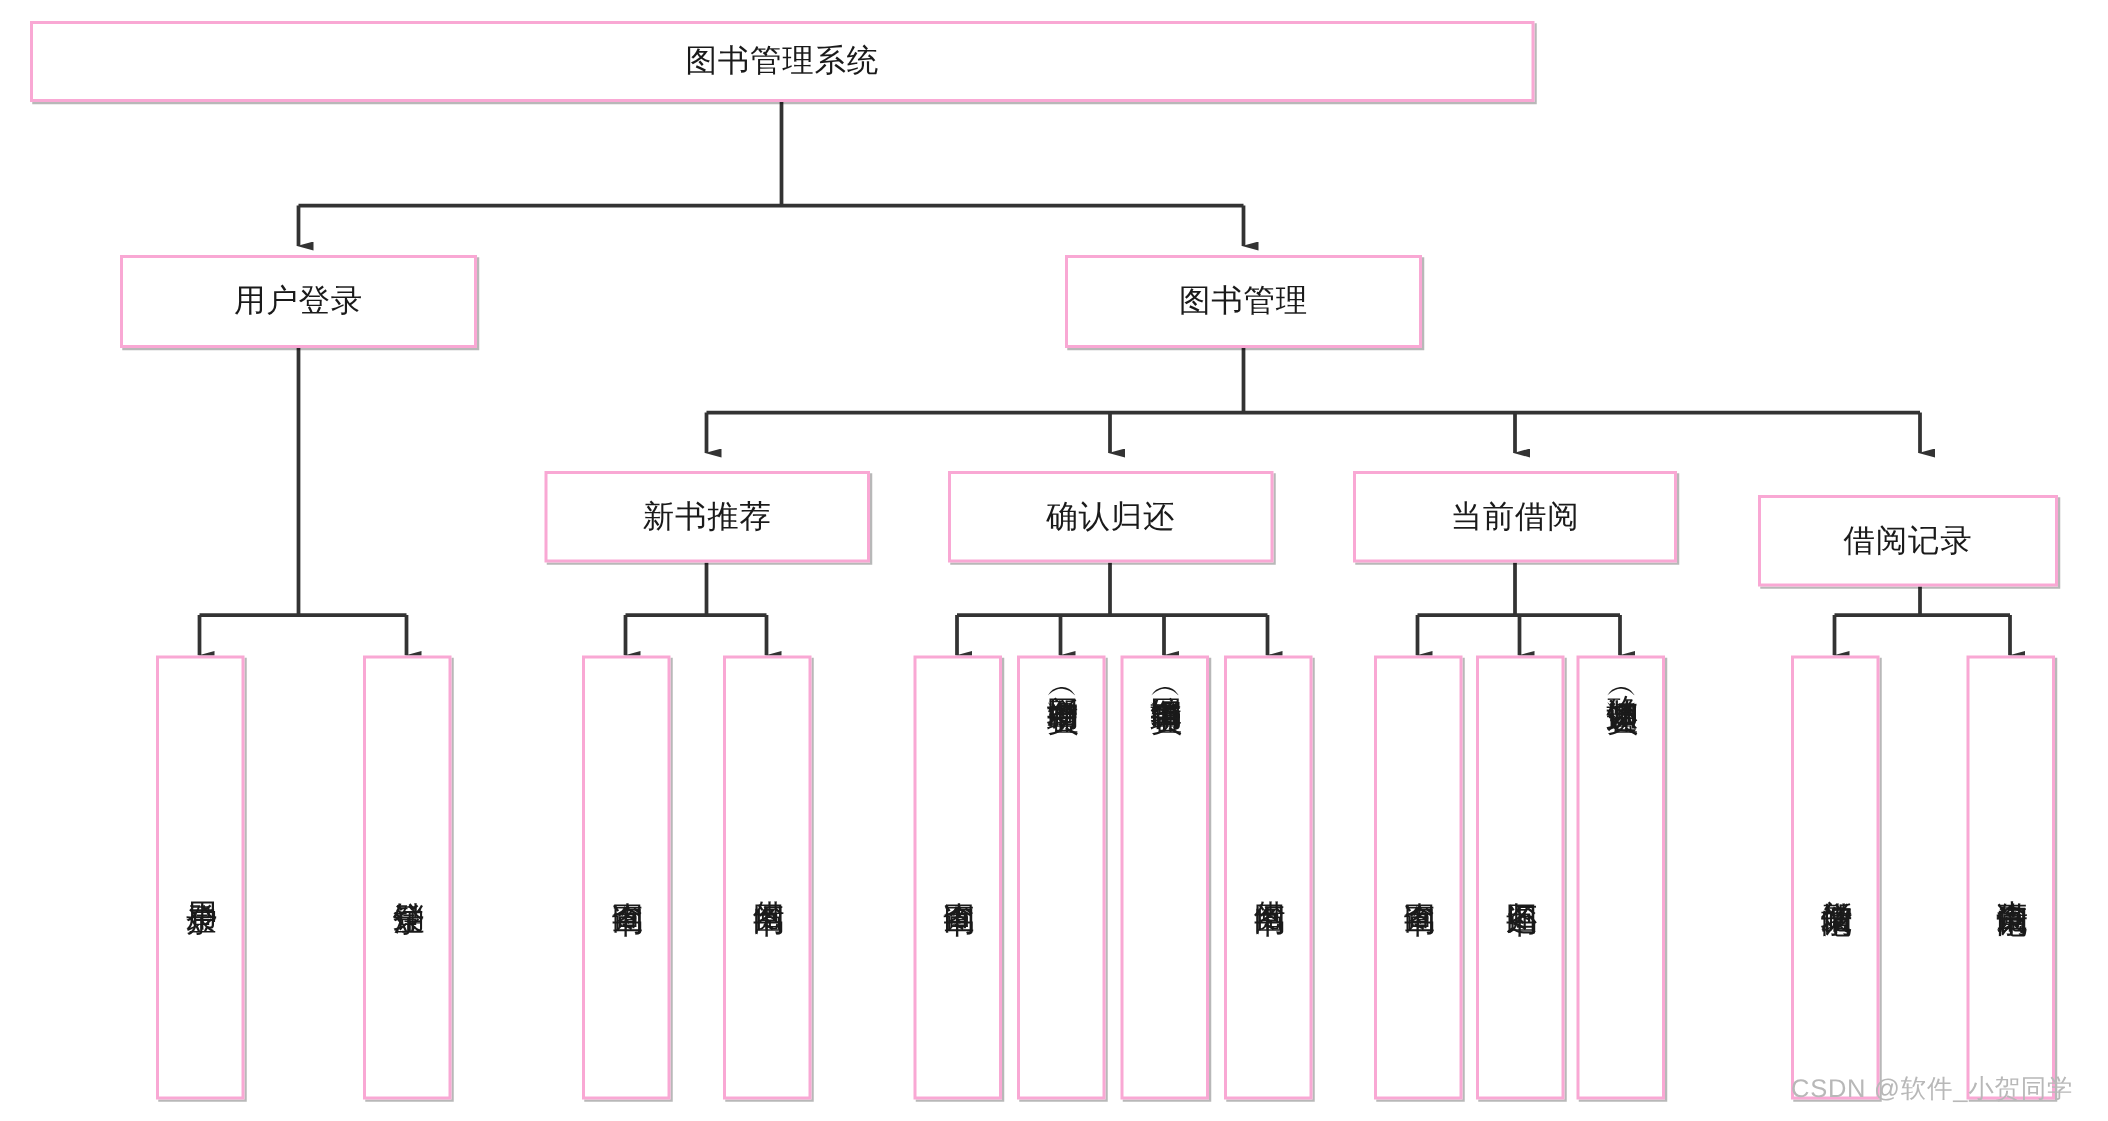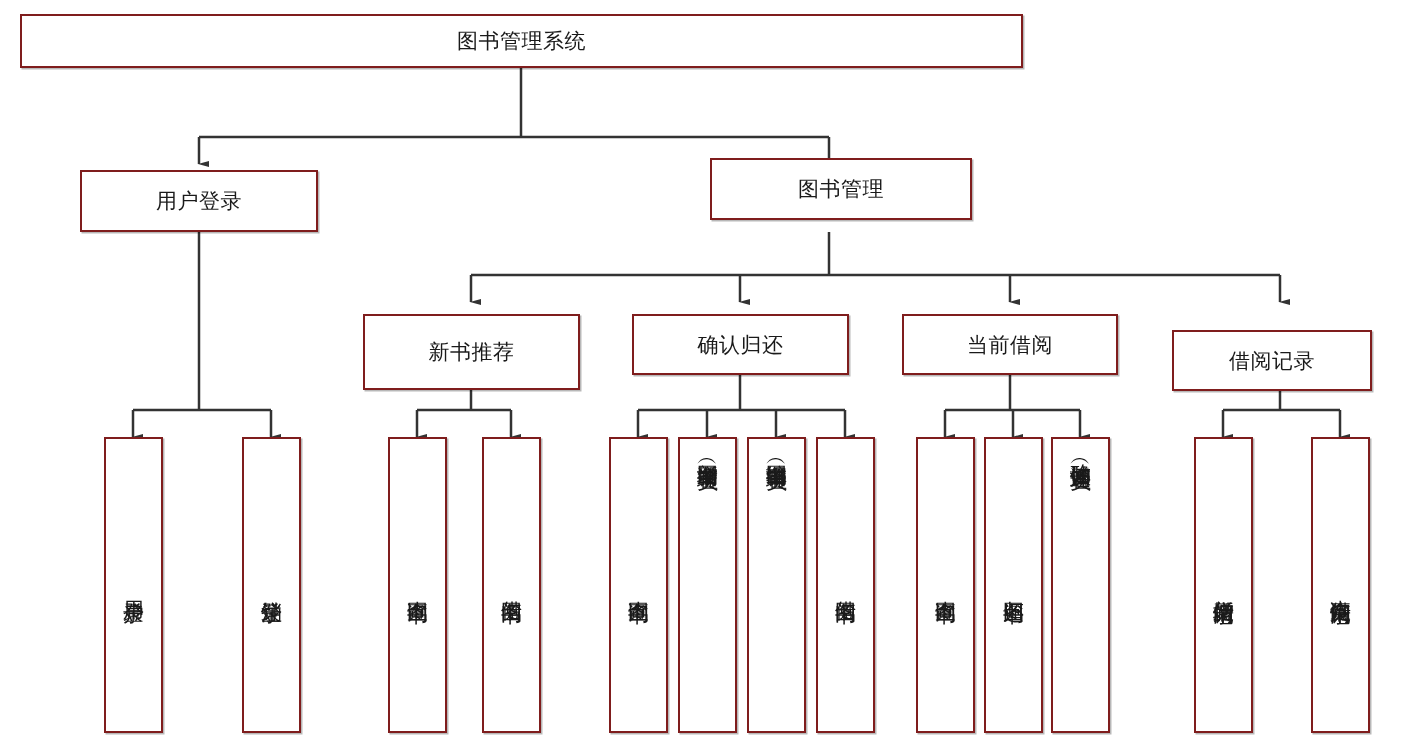--- a/index.html
+++ b/index.html
@@ -24,21 +24,21 @@
     position: absolute;
     left: 0;
     top: 0;
     width: 1405px;
     height: 747px;
   }
   .node-box {
     position: absolute;
     box-sizing: border-box;
     background: #ffffff;
-    border: 2px solid #7f1d1d;
+    border: 2px solid #f9a8d4;
     display: flex;
     align-items: center;
     justify-content: center;
     box-shadow: 1.5px 1.5px 0 rgba(0,0,0,0.28);
   }
   .node-label-h {
     font-size: 21px;
     color: #1a1a1a;
     line-height: 1.1;
     letter-spacing: 0.5px;
@@ -120,24 +120,24 @@
       </g>
   </svg>
 
   <div id="node-layer">
       <div class="node-box" style="left: 20px; top: 14px; width: 1003px; height: 54px;">
         <span class="node-label-h">图书管理系统</span>
       </div>
       <div class="node-box" style="left: 80px; top: 170px; width: 238px; height: 62px;">
         <span class="node-label-h">用户登录</span>
       </div>
-      <div class="node-box" style="left: 710px; top: 158px; width: 262px; height: 62px;">
+      <div class="node-box" style="left: 710px; top: 170px; width: 238px; height: 62px;">
         <span class="node-label-h">图书管理</span>
       </div>
-      <div class="node-box" style="left: 363px; top: 314px; width: 217px; height: 76px;">
+      <div class="node-box" style="left: 363px; top: 314px; width: 217px; height: 61px;">
         <span class="node-label-h">新书推荐</span>
       </div>
       <div class="node-box" style="left: 632px; top: 314px; width: 217px; height: 61px;">
         <span class="node-label-h">确认归还</span>
       </div>
       <div class="node-box" style="left: 902px; top: 314px; width: 216px; height: 61px;">
         <span class="node-label-h">当前借阅</span>
       </div>
       <div class="node-box" style="left: 1172px; top: 330px; width: 200px; height: 61px; align-items: center;">
         <span class="node-label-h">借阅记录</span>
@@ -176,14 +176,15 @@
         <span class="node-label-v">确认归还（管理员）</span>
       </div>
       <div class="node-box leaf-box centered" style="left: 1194px; top: 437px; width: 59px; height: 296px;">
         <span class="node-label-v">新增借阅记录</span>
       </div>
       <div class="node-box leaf-box centered" style="left: 1311px; top: 437px; width: 59px; height: 296px;">
         <span class="node-label-v">查询借阅记录</span>
       </div>
     </div>
 
+  <div class="watermark" style="left: 1194px; top: 714px;">CSDN @软件_小贺同学</div>
 
 </div>
 
 </body></html>

